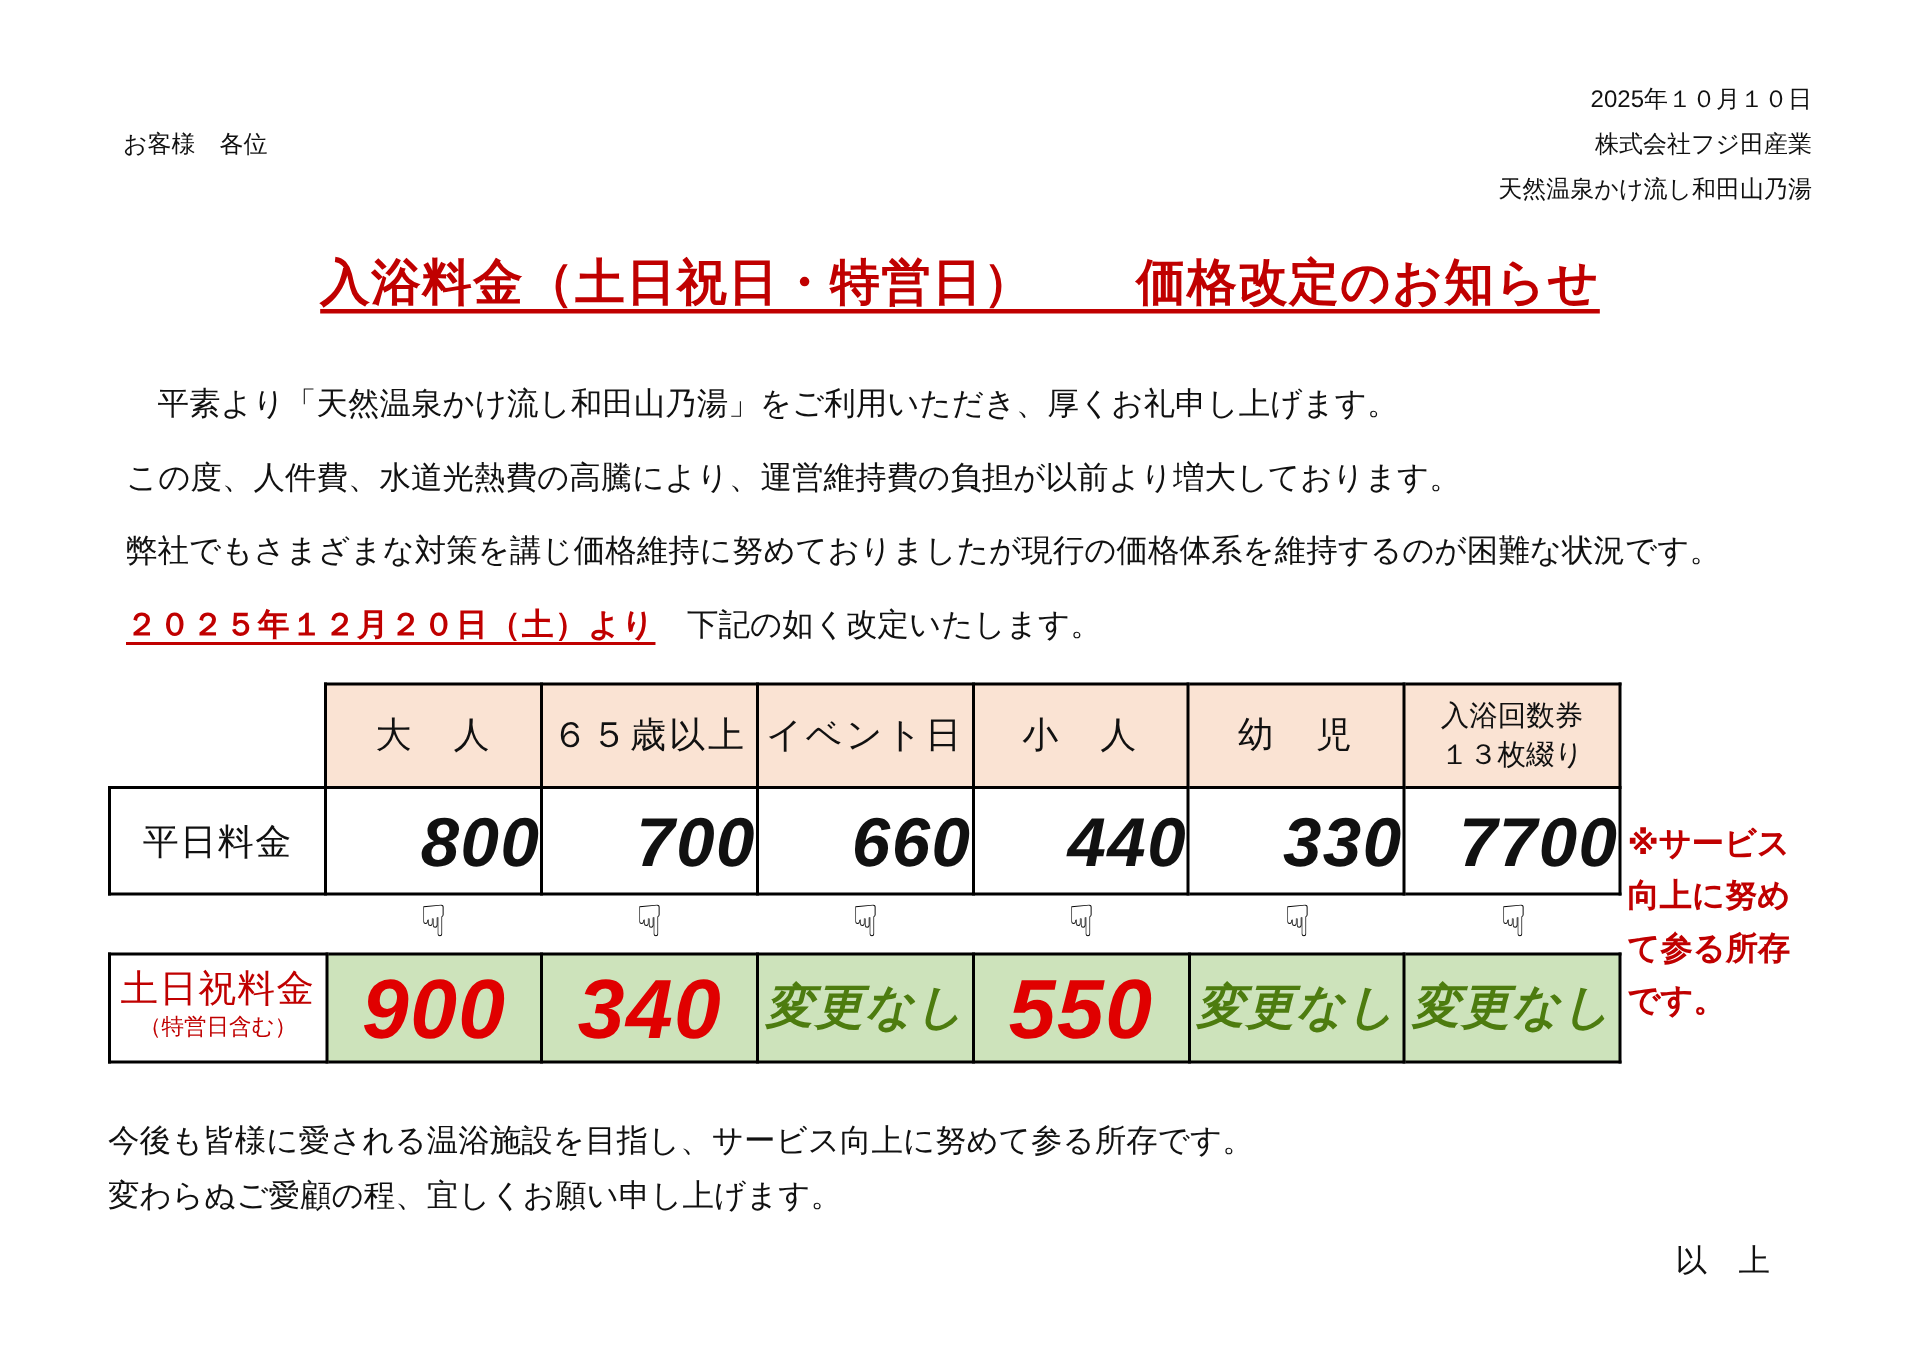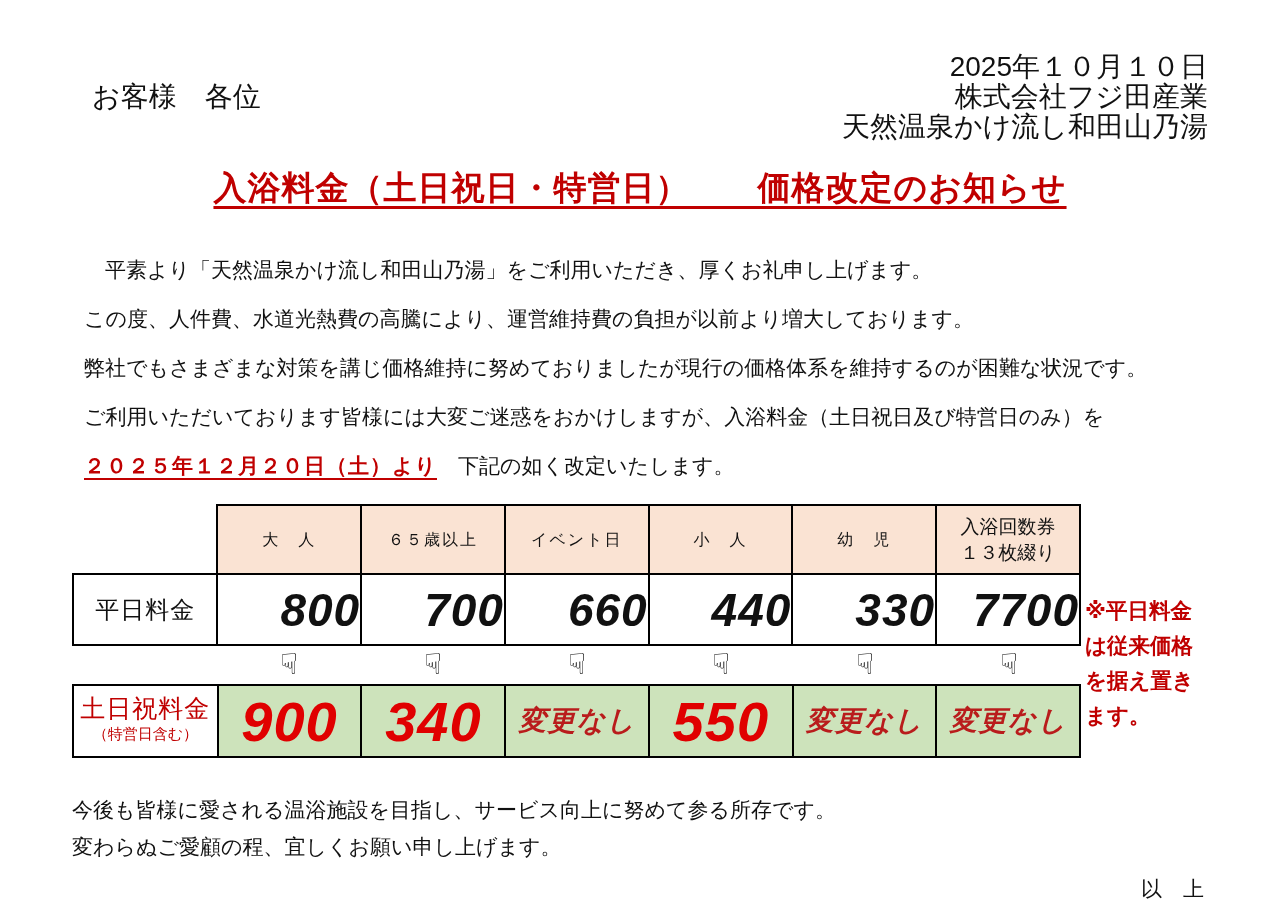--- a/index.html
+++ b/index.html
@@ -9,21 +9,21 @@
     --green:#cde3bb;
     --ink:#111;
   }
   html,body{margin:0;padding:0;background:#fff;}
   .page{
     width:1280px;height:905px;background:#fff;color:var(--ink);
     font-family:"Liberation Sans","DejaVu Sans",sans-serif;
     position:relative;overflow:hidden;
   }
   
-  .meta{padding-top:52px;font-size:28px;line-height:30px;padding-left:10px;}
+  .meta{padding-top:52px;font-size:16px;line-height:30px;}
   .meta-date{text-align:right;padding-right:72px;}
   .meta-row{display:flex;justify-content:space-between;padding:0 72px 0 82px;}
   .meta-facility{text-align:right;padding-right:72px;}
   
   .title{
     margin-top:24px;text-align:center;
     font-size:33px;font-weight:bold;color:var(--red);
     text-decoration:underline;text-decoration-thickness:2.5px;text-underline-offset:7px;
     letter-spacing:1px;
   }
@@ -34,47 +34,47 @@
     color:var(--red);font-weight:bold;
     text-decoration:underline;text-decoration-thickness:2px;text-underline-offset:5px;
     letter-spacing:1px;
   }
   
   .table-area{position:relative;margin:20px 0 0 72px;width:1009px;}
   table{border-collapse:collapse;table-layout:fixed;}
   td{border:2px solid #000;text-align:center;vertical-align:middle;padding:0;}
   td.corner{border:none;background:#fff;}
   .head{
-    background:var(--peach);height:67px;font-size:16px;line-height:26px;
+    background:var(--peach);height:67px;font-size:24px;line-height:26px;
     white-space:pre-line;letter-spacing:2px;
   }
   .head.small{font-size:19px;letter-spacing:0;}
   .rowlabel{font-size:24px;background:#fff;letter-spacing:1px;}
   .num{
     font-size:46px;font-weight:bold;font-style:italic;height:69px;background:#fff;
     font-family:"Liberation Sans",sans-serif;letter-spacing:1px;text-align:right;
   }
   .arrow-row{display:flex;margin-left:145px;height:38px;}
   .arrow-cell{width:144px;text-align:center;font-size:29px;line-height:37px;color:#000;}
   .wk-table td{height:70px;}
   .rowlabel2{background:#fff;color:var(--red);line-height:25px;}
   .rowlabel2 .main{font-size:25px;letter-spacing:1px;}
   .rowlabel2 .sub{font-size:15px;}
   .gcell{background:var(--green);}
   .price{font-size:56px;font-weight:bold;font-style:italic;color:var(--price-red);letter-spacing:1px;}
-  .nochange{font-size:28px;font-weight:bold;font-style:italic;color:#b91c1c;letter-spacing:1px;}
+  .nochange{font-size:32px;font-weight:bold;font-style:italic;color:#4d7c0f;letter-spacing:1px;}
   .side-note{
     position:absolute;left:1013px;top:90px;width:114px;
     font-size:21.5px;font-weight:bold;color:var(--red);line-height:35px;
     word-break:break-all;
   }
   
   .closing{margin:33px 0 0 72px;font-size:21px;line-height:37px;}
   .closing p{margin:0;}
-  .signoff{text-align:right;padding-right:76px;margin-top:10px;font-size:21px;}
+  .signoff{text-align:right;padding-right:100px;margin-top:10px;font-size:21px;}
 </style>
 </head>
 <body>
 
 <div class="page">
 
   <div class="meta">
     <div class="meta-date">2025年１０月１０日</div>
     <div class="meta-row">
       <span>お客様　各位</span>
@@ -82,21 +82,20 @@
     </div>
     <div class="meta-facility">天然温泉かけ流し和田山乃湯</div>
   </div>
 
   <div class="title">入浴料金（土日祝日・特営日）　　価格改定のお知らせ</div>
 
   <div class="body-text">
     <p>　平素より「天然温泉かけ流し和田山乃湯」をご利用いただき、厚くお礼申し上げます。</p>
     <p>この度、人件費、水道光熱費の高騰により、運営維持費の負担が以前より増大しております。</p>
     <p>弊社でもさまざまな対策を講じ価格維持に努めておりましたが現行の価格体系を維持するのが困難な状況です。</p>
-    <p>ご利用いただいております皆様には大変ご迷惑をおかけしますが、入浴料金（土日祝日及び特営日のみ）を</p>
     <p><span class="u-red">２０２５年１２月２０日（土）より</span><span>　下記の如く改定いたします。</span></p>
   </div>
 
   <div class="table-area">
 
     <table class="wd-table">
       <colgroup>
         <col style="width:145px">
           <col style="width:144px">
           <col style="width:144px">
@@ -156,21 +155,21 @@
         <td class="gcell price">900</td>
         <td class="gcell price">340</td>
         <td class="gcell nochange">変更なし</td>
         <td class="gcell price">550</td>
         <td class="gcell nochange">変更なし</td>
         <td class="gcell nochange">変更なし</td>
       </tr>
     </tbody>
       </table>
 
-    <div class="side-note">※平日料金は従来価格を据え置きます。</div>
+    <div class="side-note">※サービス向上に努めて参る所存です。</div>
   </div>
 
   <div class="closing">
     <p>今後も皆様に愛される温浴施設を目指し、サービス向上に努めて参る所存です。</p>
     <p>変わらぬご愛顧の程、宜しくお願い申し上げます。</p>
   </div>
 
   <div class="signoff">以　上</div>
 
 </div>

